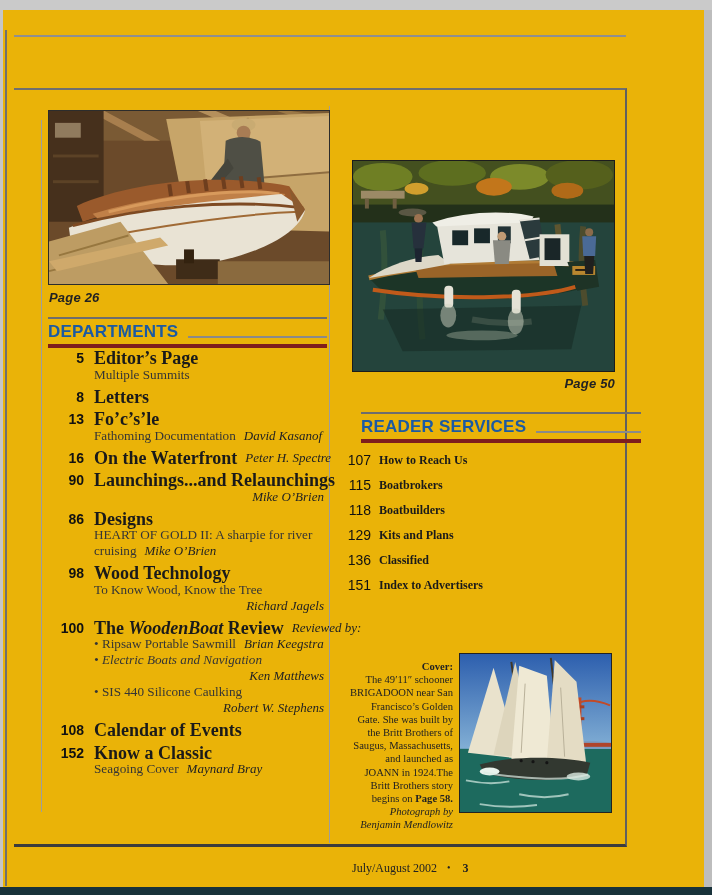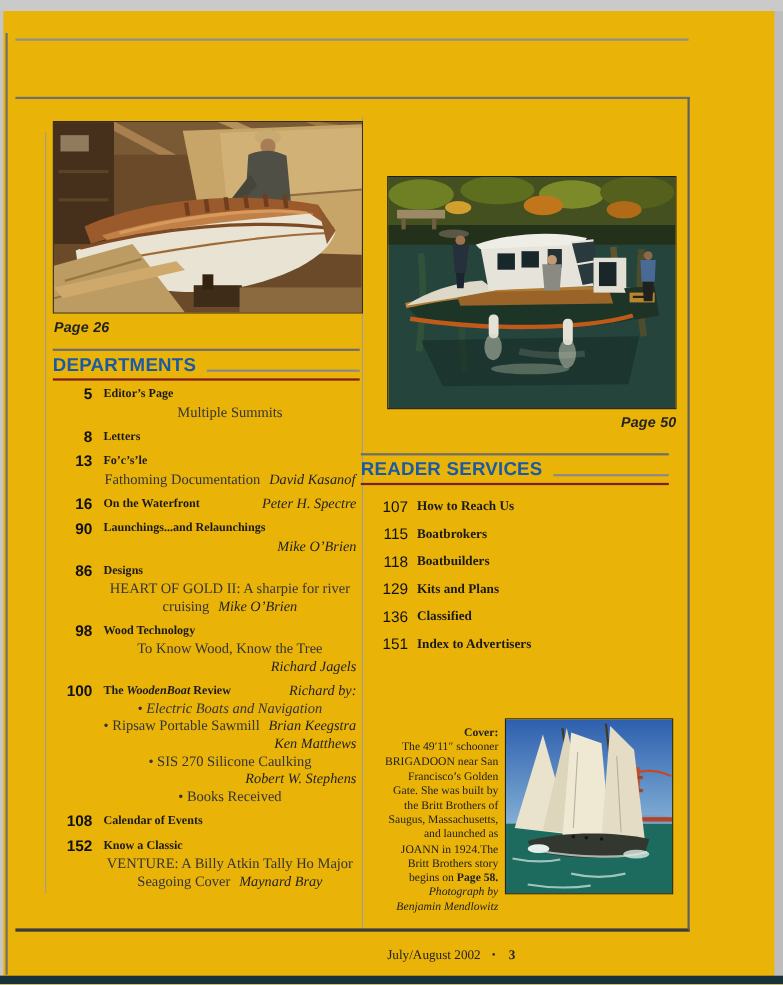--- a/index.html
+++ b/index.html
@@ -22,37 +22,37 @@
   figure{margin:0;padding:0;}
   .photo-left{position:absolute;left:48px;top:110px;width:282px;height:175px;border:1px solid #2c2c2c;box-sizing:border-box;}
   .photo-right{position:absolute;left:352px;top:160px;width:263px;height:212px;border:1px solid #1c1c1c;box-sizing:border-box;}
   .cover-photo{position:absolute;left:459px;top:653px;width:153px;height:160px;border:1px solid #222;box-sizing:border-box;}
   figure svg{display:block;width:100%;height:100%;}
   .caption{position:absolute;font-family:"Liberation Sans",sans-serif;font-weight:bold;font-style:italic;
            font-size:13px;color:#222;letter-spacing:.2px;}
   .caption-left{left:49px;top:290px;}
   .caption-right{left:352px;top:376px;width:263px;text-align:right;}
   
-  .section-header{position:absolute;border-top:2px solid #6d6d6d;border-bottom:2px solid #7f1d1d;
+  .section-header{position:absolute;border-top:2px solid #6d6d6d;border-bottom:4px solid #7f1d1d;
                   display:flex;align-items:flex-end;padding:3px 0 3px;}
   .section-header .hd{font-family:"Liberation Sans",sans-serif;font-weight:bold;font-size:17px;
                       color:#1b5aa3;letter-spacing:.2px;line-height:19px;white-space:nowrap;}
   .section-header .tail{flex:1;height:2px;background:#8a8a8a;margin-left:10px;margin-bottom:3px;}
   .dept-header{left:48px;top:317px;width:279px;}
-  .rs-header{left:328px;top:412px;width:280px;}
+  .rs-header{left:361px;top:412px;width:280px;}
   
   .dept-list{position:absolute;left:48px;top:350px;width:276px;}
   .entry{display:flex;margin-bottom:6px;}
   .entry .num{flex:none;width:36px;text-align:right;font-family:"Liberation Sans",sans-serif;
               font-weight:bold;font-size:14px;line-height:16.5px;color:#111;}
   .entry .body{flex:1;margin-left:10px;min-width:0;}
   .trow{display:flex;justify-content:space-between;line-height:16.5px;}
-  .title{font-weight:bold;font-size:11px;white-space:nowrap;}
+  .title{font-weight:bold;font-size:18px;white-space:nowrap;}
   .title .it{font-style:italic;}
-  .srow{display:flex;justify-content:center;line-height:16px;}
+  .srow{display:flex;justify-content:flex-start;line-height:16px;}
   .srow.right{justify-content:flex-end;}
   .sub{font-size:13.2px;color:#353535;white-space:nowrap;}
   .sub.it{font-style:italic;}
   .author{font-style:italic;font-size:13px;color:#222;white-space:nowrap;margin-left:8px;}
   
   .rs-list{position:absolute;left:345px;top:452px;width:272px;}
   .rs-row{display:flex;margin-bottom:8px;line-height:17px;}
   .rs-row .num{flex:none;width:26px;text-align:right;font-family:"Liberation Sans",sans-serif;
                font-weight:normal;font-size:14px;color:#111;}
   .rs-row .rs-title{margin-left:8px;font-weight:bold;font-size:12px;white-space:nowrap;}
@@ -277,61 +277,55 @@
             <span class="author">Richard Jagels</span>
           </div>
       </div>
     </div>
 
     <div class="entry">
       <div class="num">100</div>
       <div class="body">
         <div class="trow">
           <span class="title"><span>The </span><span class="it">WoodenBoat</span><span> Review</span></span>
-          <span class="author">Richard by:</span>
-        </div>
-        <div class="srow">
-            <span class="sub it">• Electric Boats and Navigation</span>
-          </div>
+          <span class="author">Reviewed by:</span>
+        </div>
         <div class="srow">
           <span class="sub">• Ripsaw Portable Sawmill</span>
           <span class="author">Brian Keegstra</span>
         </div>
+        <div class="srow">
+            <span class="sub it">• Electric Boats and Navigation</span>
+          </div>
         <div class="srow right">
             <span class="author">Ken Matthews</span>
           </div>
         <div class="srow">
-            <span class="sub">• SIS 270 Silicone Caulking</span>
+            <span class="sub">• SIS 440 Silicone Caulking</span>
           </div>
         <div class="srow right">
             <span class="author">Robert W. Stephens</span>
           </div>
-        <div class="srow">
-            <span class="sub">• Books Received</span>
-          </div>
       </div>
     </div>
 
     <div class="entry">
       <div class="num">108</div>
       <div class="body">
         <div class="trow">
             <span class="title">Calendar of Events</span>
           </div>
       </div>
     </div>
 
     <div class="entry">
       <div class="num">152</div>
       <div class="body">
         <div class="trow">
             <span class="title">Know a Classic</span>
-          </div>
-        <div class="srow">
-            <span class="sub">VENTURE: A Billy Atkin Tally Ho Major</span>
           </div>
         <div class="srow">
           <span class="sub">Seagoing Cover</span>
           <span class="author">Maynard Bray</span>
         </div>
       </div>
     </div>
 
   </div>
 

